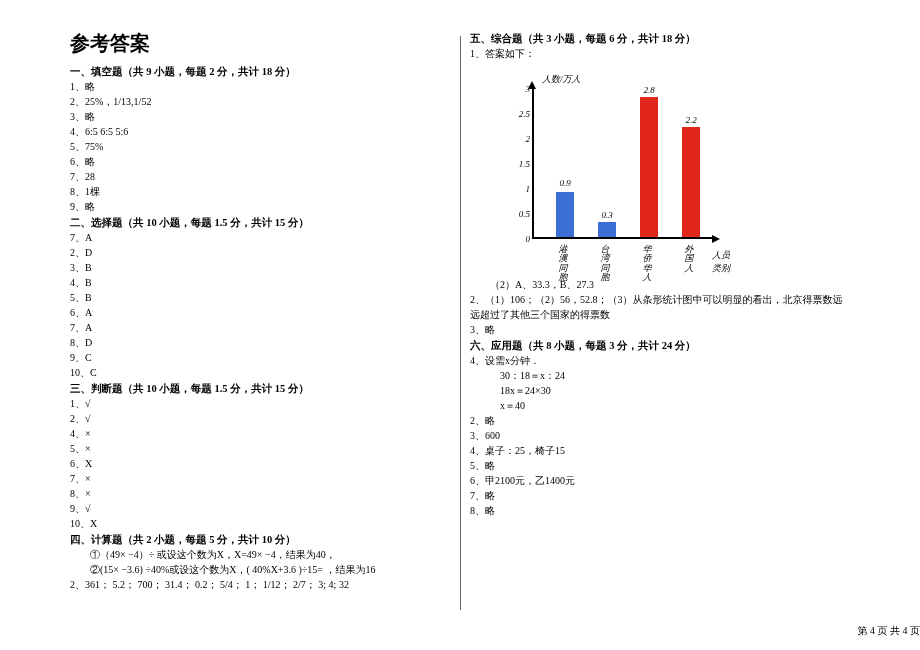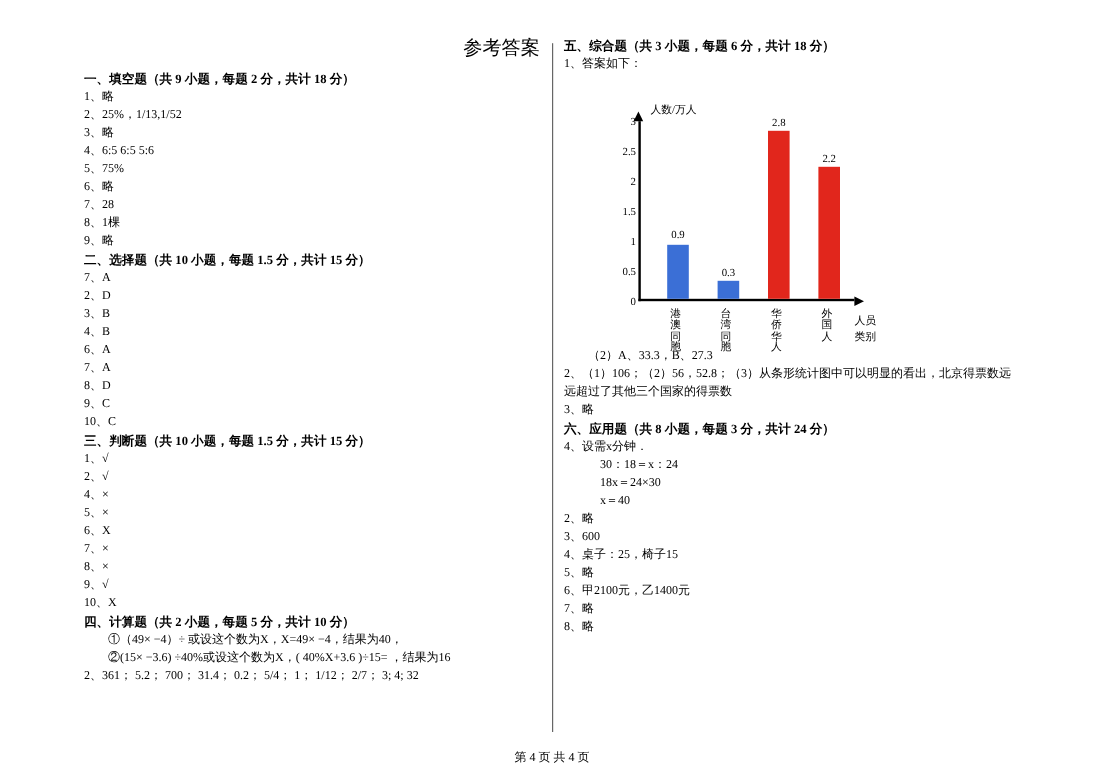--- a/index.html
+++ b/index.html
@@ -15,57 +15,58 @@
     .page {
       padding: 30px 60px 20px 60px;
       display: flex;
       gap: 0;
     }
     .col {
       width: 50%;
       padding: 0 10px;
     }
     .title {
-      text-align: right;
-      font-size: 16px;
-      font-weight: normal;
+      text-align: left;
+      font-size: 20px;
+      font-weight: bold;
       margin-bottom: 8px;
     }
     .section-head {
       font-weight: bold;
       font-size: 10.5px;
       margin-top: 2px;
     }
     .item {
       font-size: 10px;
       line-height: 1.5;
     }
     .indent { padding-left: 30px; }
     .footer {
       position: absolute;
       bottom: 12px;
       left: 0; right: 0;
-      text-align: center;
+      text-align: right;
       font-size: 10px;
       color: #000;
     }
     .divider {
       position: absolute;
       left: 460px;
       top: 36px;
       bottom: 40px;
       width: 1px;
       background: #666;
     }
     
     .chart-wrap {
       position: relative;
       width: 230px;
       height: 200px;
-      margin: 22px 0 6px 36px;
+      margin: 10px 0 6px 36px;
+      font-style: italic;
     }
     .chart {
       position: absolute;
       left: 26px;
       top: 18px;
       width: 180px;
       height: 150px;
       border-left: 2px solid #000;
       border-bottom: 2px solid #000;
     }
@@ -113,20 +114,21 @@
         <div class="item">8、1棵</div>
         <div class="item">9、略</div>
       </div>
 
     <div class="section-head">二、选择题（共 10 小题，每题 1.5 分，共计 15 分）</div>
     <div id="s2">
         <div class="item">7、A</div>
         <div class="item">2、D</div>
         <div class="item">3、B</div>
         <div class="item">4、B</div>
+        <div class="item">5、B</div>
         <div class="item">6、A</div>
         <div class="item">7、A</div>
         <div class="item">8、D</div>
         <div class="item">9、C</div>
         <div class="item">10、C</div>
       </div>
 
     <div class="section-head">三、判断题（共 10 小题，每题 1.5 分，共计 15 分）</div>
     <div id="s3">
         <div class="item">1、√</div>

